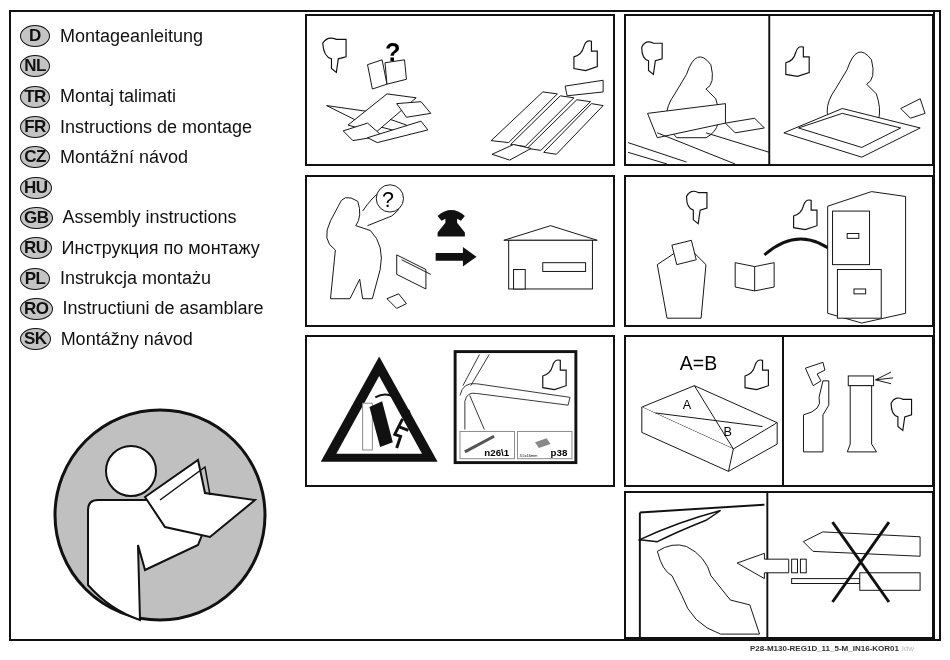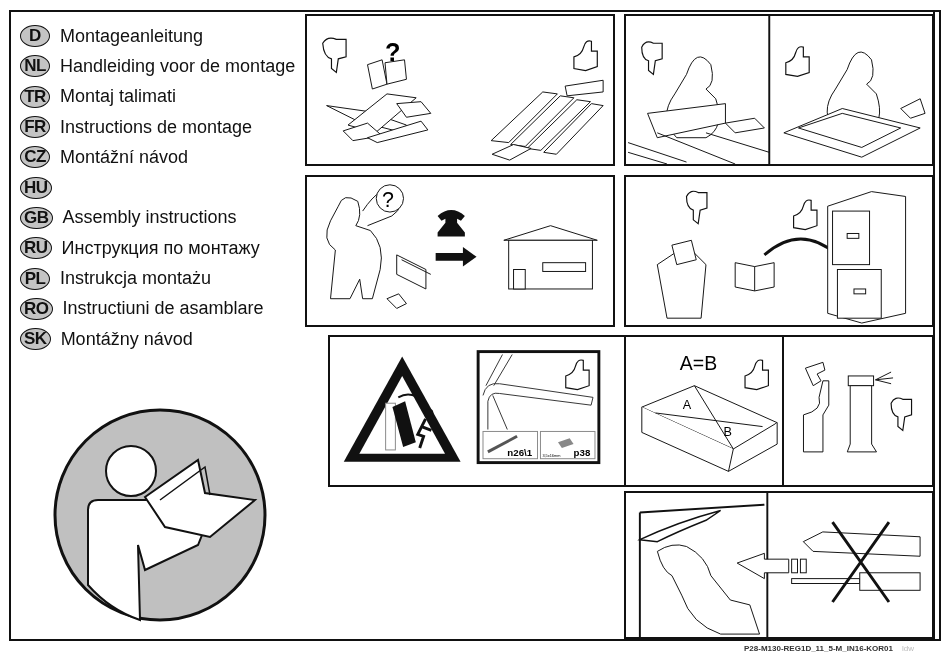--- a/index.html
+++ b/index.html
@@ -7,38 +7,37 @@
   .outer { position:absolute; left:9px; top:10px; width:928px; height:627px; border-top:2px solid #111; border-left:2px solid #111; border-bottom:2px solid #111; }
   .outer-right1 { position:absolute; left:933px; top:10px; width:2px; height:631px; background:#111; }
   .outer-right2 { position:absolute; left:939px; top:10px; width:2px; height:631px; background:#111; }
   .panel { position:absolute; border:2px solid #111; box-sizing:border-box; background:#fff; overflow:hidden; }
   .panel svg { position:absolute; left:0; top:0; width:100%; height:100%; }
   .lang-list { position:absolute; left:20px; top:21px; }
   .lang-row { display:flex; align-items:center; height:30.3px; }
   .lang-badge { display:inline-flex; align-items:center; justify-content:center; min-width:30px; height:22px; padding:0 3px; border:1.6px solid #111; border-radius:50%; background:#c4c4c4; font-weight:bold; font-size:17px; box-sizing:border-box; letter-spacing:-0.5px; }
   .lang-text { font-size:18px; margin-left:10px; white-space:nowrap; }
   .footer-code { position:absolute; right:36px; top:644px; font-size:8px; font-weight:bold; color:#333; }
-  .footer-suffix { color:#bbb; font-weight:normal; margin-left:9px; }
+  .footer-suffix { color:#bbb; font-weight:normal; margin-left:3px; }
   .svgtext { font-family:"Liberation Sans", sans-serif; }
 </style>
 </head>
 <body>
 
 <div class="outer"></div>
 <div class="outer-right1"></div>
 <div class="outer-right2"></div>
 
 <div class="lang-list" id="lang-list">
     <div class="lang-row">
       <span class="lang-badge">D</span>
       <span class="lang-text">Montageanleitung</span>
     </div>
     <div class="lang-row">
       <span class="lang-badge">NL</span>
-      <span class="lang-text">Handleiding voor de montage</span>
     </div>
     <div class="lang-row">
       <span class="lang-badge">TR</span>
       <span class="lang-text">Montaj talimati</span>
     </div>
     <div class="lang-row">
       <span class="lang-badge">FR</span>
       <span class="lang-text">Instructions de montage</span>
     </div>
     <div class="lang-row">
@@ -176,21 +175,21 @@
     <g fill="#fff" stroke="#111" stroke-width="1">
       <path d="M205 30 L250 15 L285 20 L285 140 L240 150 L205 140 Z"></path>
       <rect x="210" y="35" width="38" height="55"></rect>
       <rect x="215" y="95" width="45" height="50"></rect>
       <rect x="225" y="58" width="12" height="5"></rect>
       <rect x="232" y="115" width="12" height="5"></rect>
     </g>
   </svg>
 </div>
 
-<div class="panel" style="left:305px;top:335px;width:310px;height:152px;margin-left:23px;">
+<div class="panel" style="left:305px;top:335px;width:310px;height:152px;">
   <svg viewBox="0 0 310 152">
     <g>
       <path d="M12 128 L72 20 L132 128 Z" fill="#111"></path>
       <path d="M28 120 L72 40 L116 120 Z" fill="#fff"></path>
       <rect x="55" y="68" width="10" height="48" fill="#fff" stroke="#888" stroke-width="1"></rect>
       <path d="M62 72 L75 66 L86 108 L73 113 Z" fill="#111"></path>
       <path d="M68 62 Q82 54 95 68" fill="none" stroke="#111" stroke-width="2"></path>
       <circle cx="100" cy="78" r="4" fill="#111"></circle>
       <path d="M96 84 l-8 16 l6 2 l-4 12 M92 92 l10 4" fill="none" stroke="#111" stroke-width="3"></path>
     </g>

